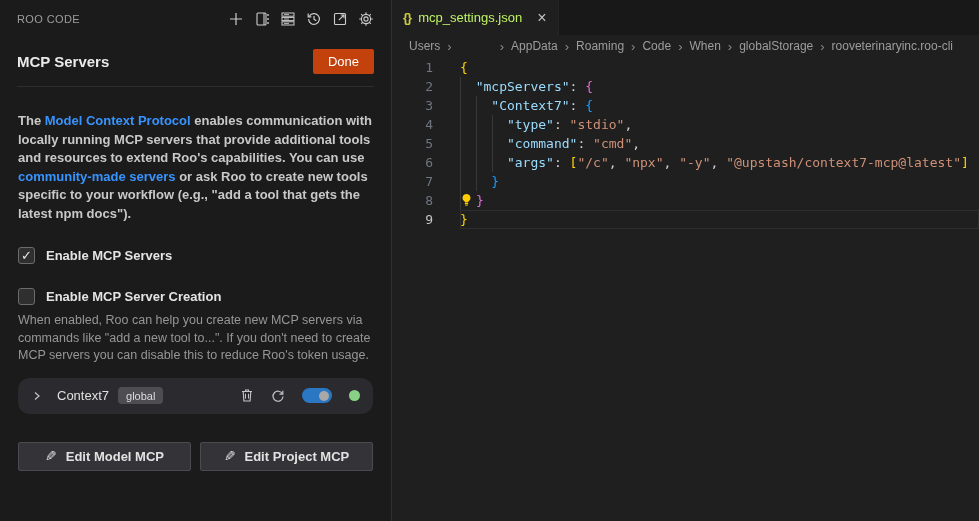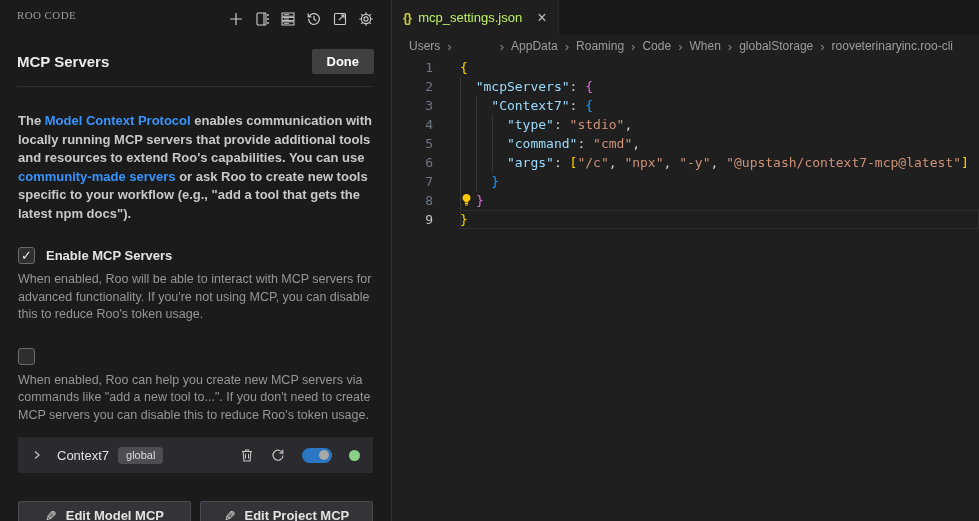--- a/index.html
+++ b/index.html
@@ -4,46 +4,46 @@
 <style>
   * { margin:0; padding:0; box-sizing:border-box; }
   html,body { width:979px; height:521px; overflow:hidden; background:#1f1f1f;
               font-family:"Liberation Sans", sans-serif; }
   .root { position:relative; width:979px; height:521px; display:flex; }
 
   
   .panel { width:392px; height:521px; background:#1b1b1b; border-right:1px solid #313131;
            color:#cccccc; display:flex; flex-direction:column; }
   .panel-top { padding:9px 17px 0 17px; }
-  .app-row { display:flex; height:20px;font-family:Liberation Serif, serif; }
+  .app-row { display:flex; align-items:center; height:20px; }
   .app-label { font-size:11px; color:#9d9d9d; letter-spacing:0.4px; }
   .toolbar { margin-left:auto; display:flex; align-items:center; gap:9px; }
   .tbicon { width:17px; height:17px; display:flex; align-items:center; justify-content:center;
             color:#cccccc; cursor:pointer; }
   .tbicon svg { display:block; }
   .title-row { display:flex; align-items:center; margin-top:20px; }
   .panel-title { font-size:15px; font-weight:bold; color:#eaeaea; }
-  .done-btn { margin-left:auto; background:#404040; color:#ffffff; font-size:13px; font-weight:bold;
+  .done-btn { margin-left:auto; background:#c2410c; color:#ffffff; font-size:13px; font-weight:normal;
               border:none; border-radius:2px; padding:5px 15px; cursor:pointer; }
   .panel-divider { border-bottom:1px solid #2e2e2e; margin-top:12px; }
 
   .panel-body { padding:25px 18px 0 18px; flex:1; }
   .intro { font-size:13px; line-height:18.5px; color:#c8c8c8;font-weight:bold; }
   .intro a { color:#3794ff; text-decoration:none; cursor:pointer; }
 
   .setting { margin-top:24px; }
   .setting-head { display:flex; align-items:center; gap:11px; }
   .checkbox { width:17px; height:17px; border:1px solid #6b6b6b; border-radius:3px;
               background:#2f2f2f; color:#e8e8e8; font-size:13px; display:flex;
               align-items:center; justify-content:center; cursor:pointer; }
   .checkbox.unchecked { color:transparent; }
   .setting-label { font-size:13px; font-weight:bold; color:#e4e4e4; }
   .setting-desc { margin-top:7px; font-size:12.5px; line-height:17.5px; color:#969696; }
 
-  .server-card { margin-top:13px; height:36px; background:#2b2b2f; border-radius:1px;
+  .server-card { margin-top:13px; height:36px; background:#2b2b2f; border-radius:12px;
                  display:flex; align-items:center; padding:0 13px; gap:9px; }
   .chev { color:#c5c5c5; display:flex; cursor:pointer; }
   .server-name { font-size:13px; color:#e0e0e0; margin-left:5px; }
   .scope-badge { background:#4d4d52; color:#dcdcdc; font-size:11px; border-radius:4px;
                  padding:2.5px 8px; }
   .card-actions { margin-left:auto; display:flex; align-items:center; gap:17px; }
   .card-icon { color:#c5c5c5; display:flex; cursor:pointer; }
   .toggle { width:30px; height:15px; border-radius:8px; background:#2b77c3; position:relative; cursor:pointer; }
   .toggle .knob { position:absolute; right:3px; top:2.5px; width:10px; height:10px;
                   border-radius:50%; background:#a9a9a9; }
@@ -144,26 +144,26 @@
     </div>
 
     <div class="panel-body">
       <div class="intro"><span>The </span><a>Model Context Protocol</a><span> enables communication with locally running MCP servers that provide additional tools and resources to extend Roo's capabilities. You can use </span><a>community-made servers</a><span> or ask Roo to create new tools specific to your workflow (e.g., "add a tool that gets the latest npm docs").</span></div>
 
       <div class="setting">
         <div class="setting-head">
           <span class="checkbox" id="chk-servers">✓</span>
           <span class="setting-label">Enable MCP Servers</span>
         </div>
-        <div class="setting-desc">When enabled, Roo will be able to interact with MCP servers for advanced functionality. If you're not using MCP, you can disable this to reduce Roo's token usage.</div>
       </div>
 
       <div class="setting">
         <div class="setting-head">
           <span class="checkbox unchecked" id="chk-creation">✓</span>
+          <span class="setting-label">Enable MCP Server Creation</span>
         </div>
         <div class="setting-desc">When enabled, Roo can help you create new MCP servers via commands like "add a new tool to...". If you don't need to create MCP servers you can disable this to reduce Roo's token usage.</div>
       </div>
 
       <div class="server-card">
         <span class="chev">
           <svg width="12" height="12" viewBox="0 0 12 12" fill="none">
               <path d="M4 2.5 8 6l-4 3.5" stroke="currentColor" stroke-width="1.2"></path>
             </svg>
         </span>

